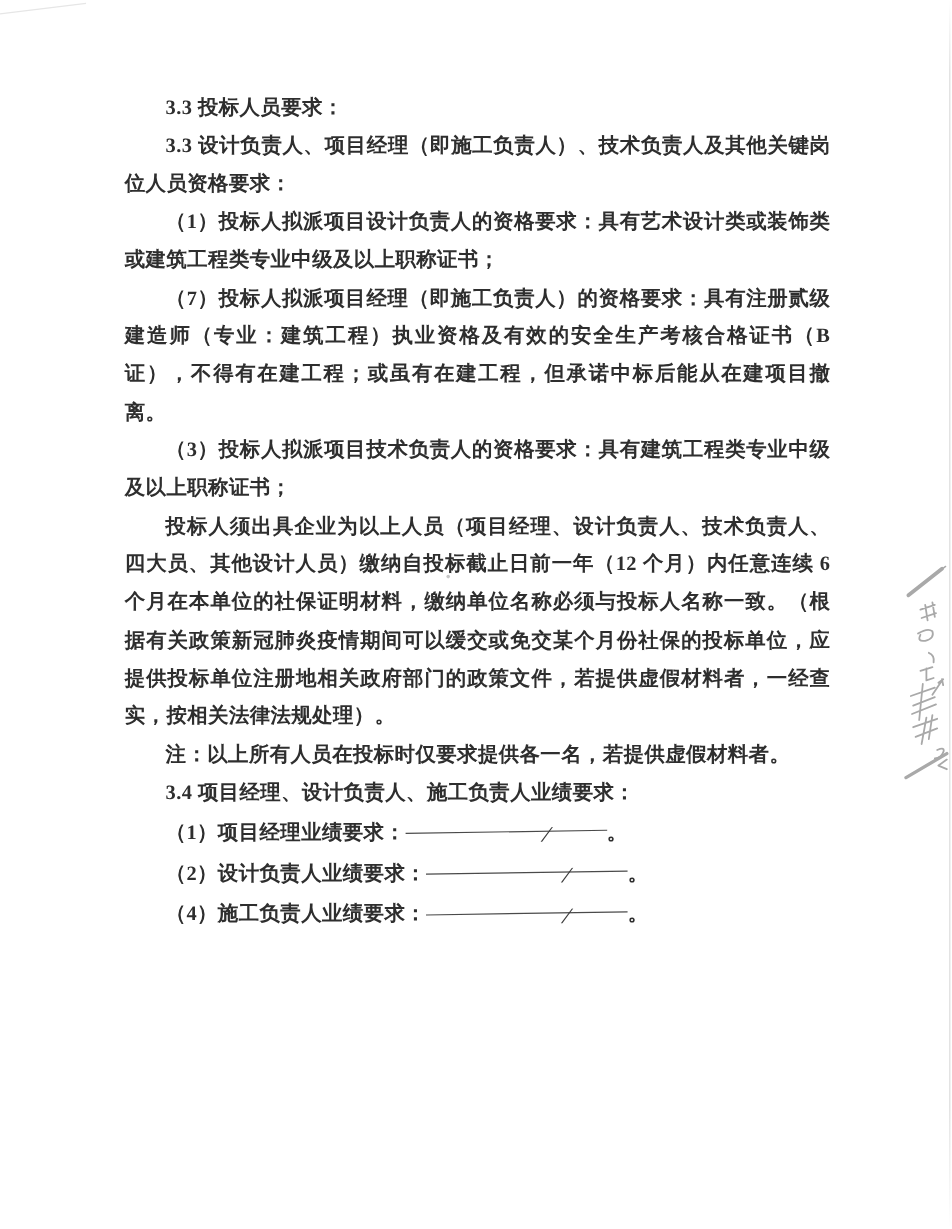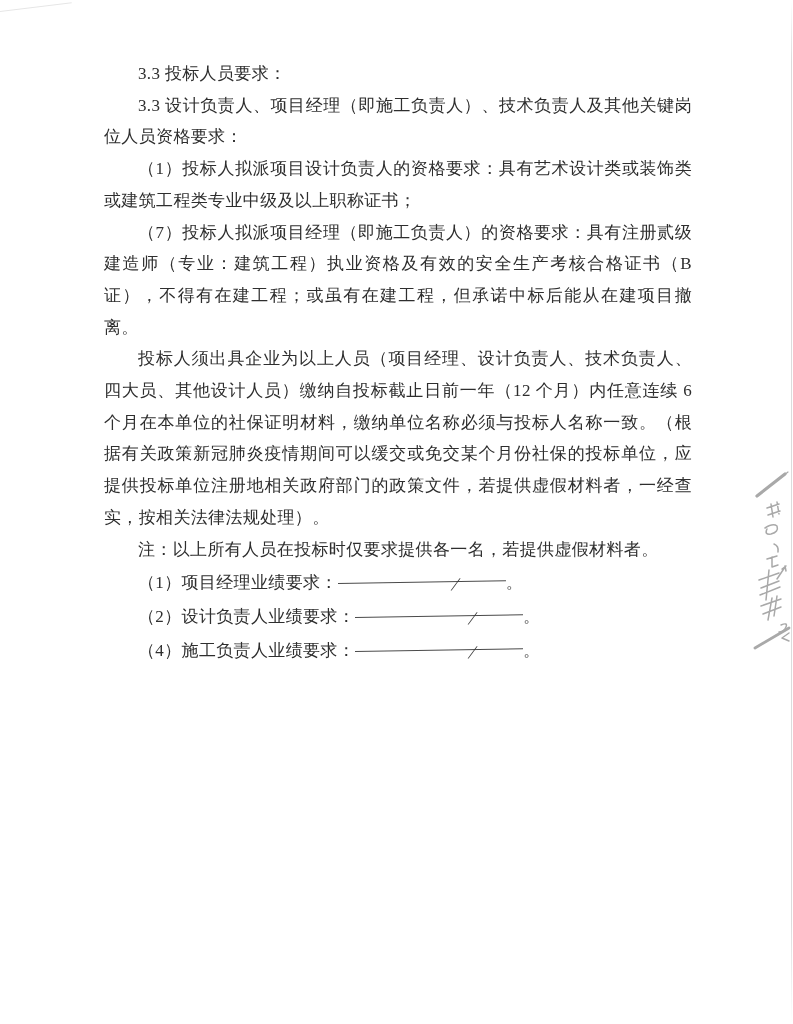--- a/index.html
+++ b/index.html
@@ -12,23 +12,24 @@
   html,body{margin:0;padding:0;}
   body{
     width:793px;height:1024px;background:var(--page);
     font-family:"Liberation Serif","DejaVu Serif",serif;
   }
   .page{
     position:relative;width:793px;height:1024px;background:var(--page);
     overflow:hidden;color:var(--text);
   }
   .content{
-    position:absolute;left:104px;top:58px;width:588px;
+    position:absolute;left:104px;top:74px;width:588px;
     font-size:17px;line-height:31.7px;letter-spacing:0.35px;
     text-align:justify;
+    font-weight:bold;
   }
   .para{margin:0;text-indent:2em;}
   .blank-row{margin:2px 0 0 0;text-indent:2em;white-space:nowrap;}
   .uline{
     display:inline-block;width:168px;height:1.05em;
     border-bottom:1.3px solid var(--underline);
     text-align:center;vertical-align:baseline;
     transform:rotate(-0.9deg);transform-origin:left bottom;
     position:relative;top:-2px;
   }
@@ -58,22 +59,24 @@
 
 <div class="page">
 
   <div class="edge-top"></div>
 
   <div class="content">
     <p class="para">3.3 投标人员要求：</p>
     <p class="para">3.3 设计负责人、项目经理（即施工负责人）、技术负责人及其他关键岗位人员资格要求：</p>
     <p class="para">（1）投标人拟派项目设计负责人的资格要求：具有艺术设计类或装饰类或建筑工程类专业中级及以上职称证书；</p>
     <p class="para">（7）投标人拟派项目经理（即施工负责人）的资格要求：具有注册贰级建造师（专业：建筑工程）执业资格及有效的安全生产考核合格证书（B 证），不得有在建工程；或虽有在建工程，但承诺中标后能从在建项目撤离。</p>
+    <p class="para">（3）投标人拟派项目技术负责人的资格要求：具有建筑工程类专业中级及以上职称证书；</p>
     <p class="para">投标人须出具企业为以上人员（项目经理、设计负责人、技术负责人、四大员、其他设计人员）缴纳自投标截止日前一年（12 个月）内任意连续 6 个月在本单位的社保证明材料，缴纳单位名称必须与投标人名称一致。（根据有关政策新冠肺炎疫情期间可以缓交或免交某个月份社保的投标单位，应提供投标单位注册地相关政府部门的政策文件，若提供虚假材料者，一经查实，按相关法律法规处理）。</p>
     <p class="para">注：以上所有人员在投标时仅要求提供各一名，若提供虚假材料者。</p>
+    <p class="para">3.4 项目经理、设计负责人、施工负责人业绩要求：</p>
 
     <p class="blank-row">
       <span>（1）项目经理业绩要求：</span><span class="uline"><span class="slash">/</span></span><span>。</span>
     </p>
     <p class="blank-row">
       <span>（2）设计负责人业绩要求：</span><span class="uline"><span class="slash">/</span></span><span>。</span>
     </p>
     <p class="blank-row">
       <span>（4）施工负责人业绩要求：</span><span class="uline"><span class="slash">/</span></span><span>。</span>
     </p>

